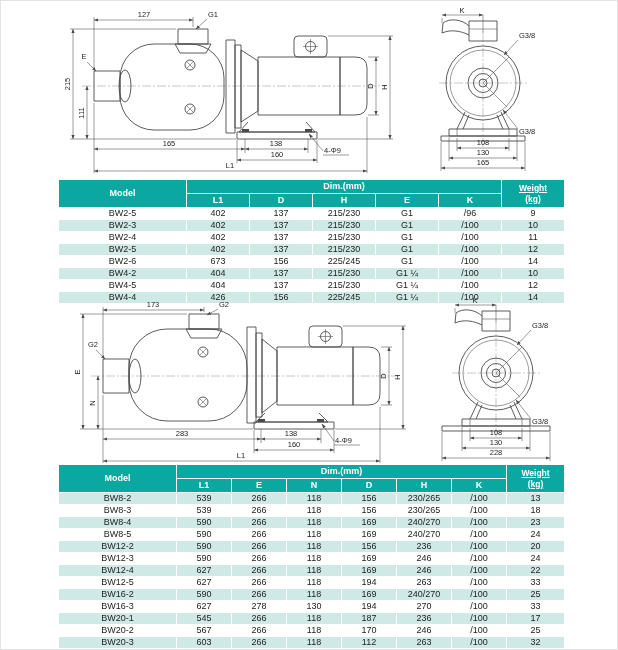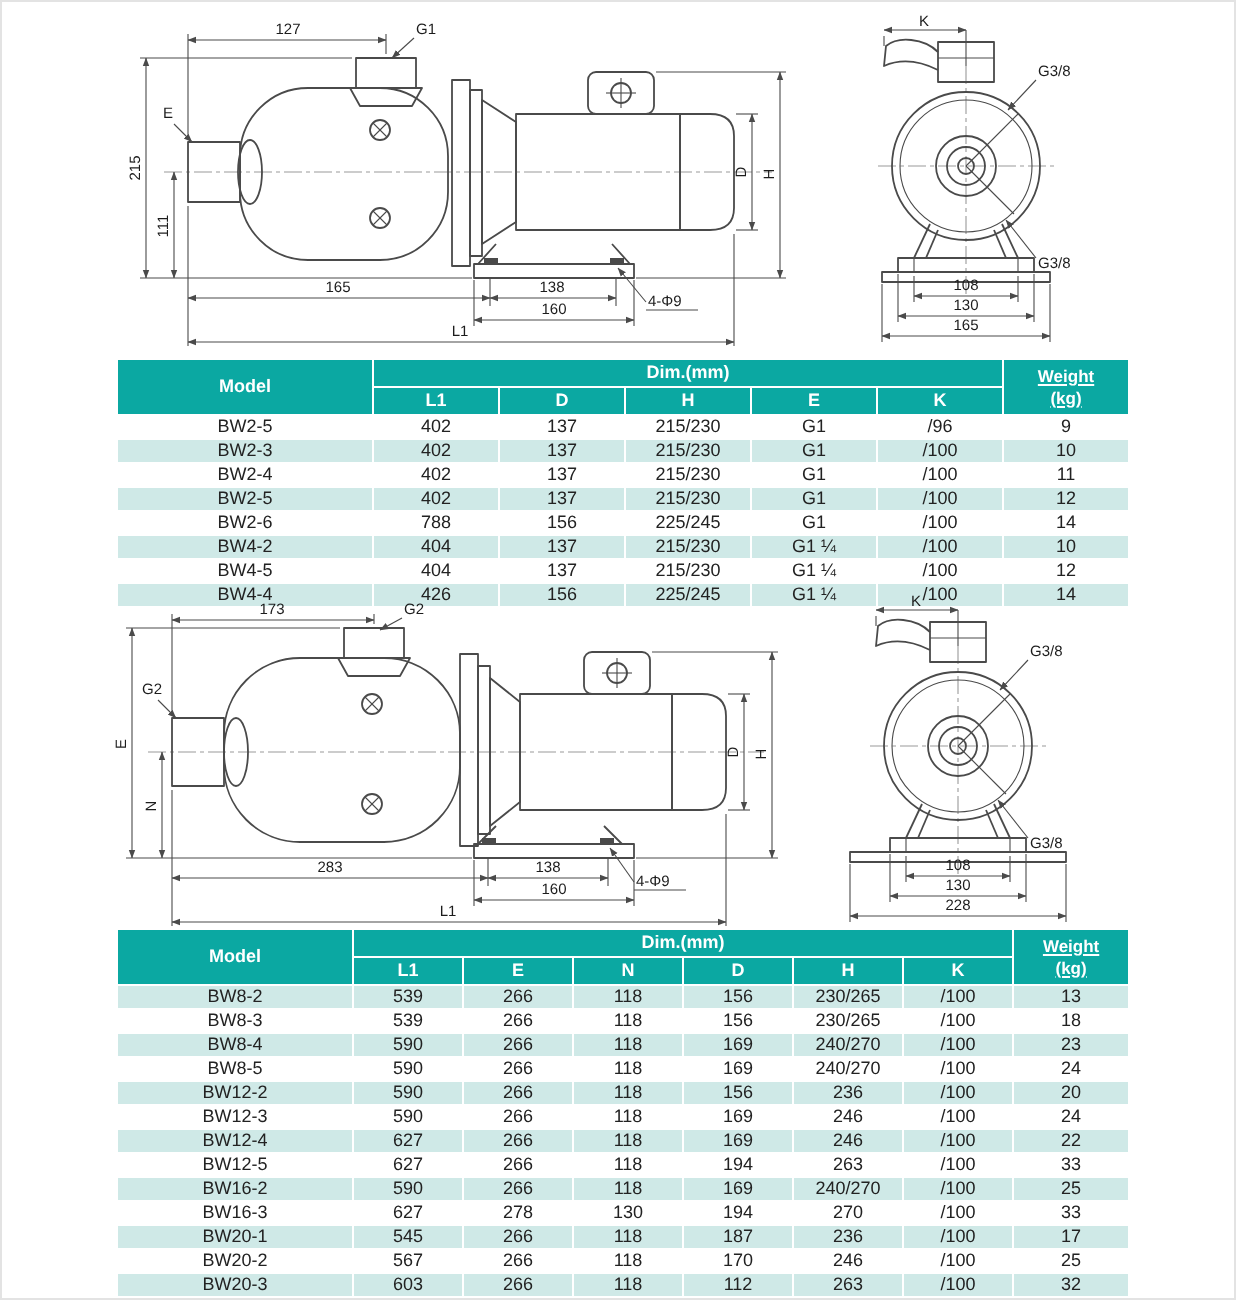--- a/index.html
+++ b/index.html
@@ -3,21 +3,21 @@
 <meta charset="utf-8">
 <style>
   html,body{margin:0;padding:0;background:#fff;}
   .sheet{
     position:relative;width:618px;height:650px;background:#fff;
     border:1px solid #e3e3e3;box-sizing:border-box;overflow:hidden;
     font-family:"Liberation Sans",sans-serif;
   }
   .drawing{position:absolute;display:flex;align-items:center;}
   #drawing1{left:55px;top:6px;width:515px;height:168px;}
-  #drawing2{left:51px;top:296px;width:515px;height:168px;}
+  #drawing2{left:68px;top:296px;width:515px;height:168px;}
   .drawing svg{display:block;}
   .dwg .ln{stroke:#4a4a4a;fill:none;stroke-width:0.9;stroke-linejoin:round;}
   .dwg .thin{stroke:#4a4a4a;fill:none;stroke-width:0.55;}
   .dwg .cl{stroke:#9a9a9a;fill:none;stroke-width:0.55;stroke-dasharray:9 2 2 2;}
   .dwg text{fill:#1c1c1c;font-size:7.5px;font-family:"Liberation Sans",sans-serif;}
   .dwg .pad{fill:#4a4a4a;stroke:none;}
   .spec-table{position:absolute;border-collapse:collapse;table-layout:fixed;background:#fff;}
   #table1{left:57px;top:178px;width:506px;}
   #table2{left:57px;top:463px;width:506px;}
   .spec-table th{
@@ -231,21 +231,21 @@
           <td>BW2-5</td>
           <td>402</td>
           <td>137</td>
           <td>215/230</td>
           <td>G1</td>
           <td>/100</td>
           <td>12</td>
         </tr>
         <tr>
           <td>BW2-6</td>
-          <td>788</td>
+          <td>673</td>
           <td>156</td>
           <td>225/245</td>
           <td>G1</td>
           <td>/100</td>
           <td>14</td>
         </tr>
         <tr class="tint">
           <td>BW4-2</td>
           <td>404</td>
           <td>137</td>

